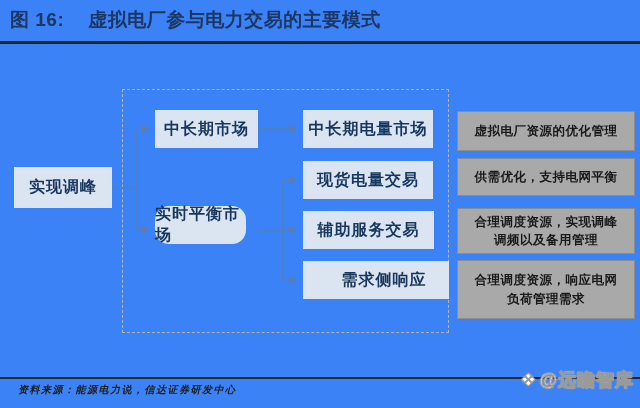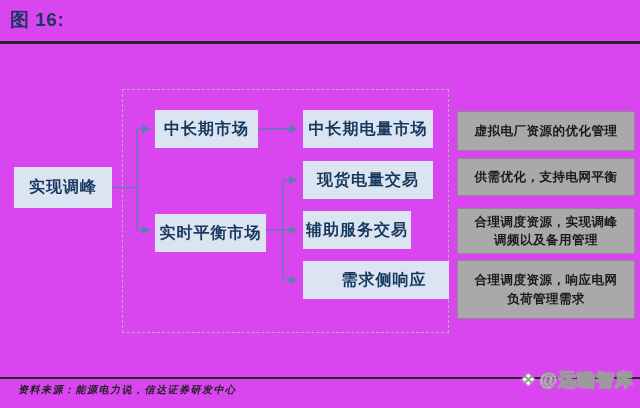--- a/index.html
+++ b/index.html
@@ -1,17 +1,17 @@
 <!DOCTYPE html>
 <html><head>
 <meta charset="utf-8">
 <style>
   html,body{margin:0;padding:0;background:#fff;}
   .page{
-    position:relative;width:640px;height:408px;background:#d946ef;overflow:hidden;
+    position:relative;width:640px;height:408px;background:#3b82f6;overflow:hidden;
     font-family:"Liberation Serif","DejaVu Serif",serif;
   }
   
   .fig-header{
     position:absolute;left:10px;top:7px;display:flex;align-items:baseline;
     color:#1c3764;font-weight:bold;font-size:19px;letter-spacing:0.5px;
     font-family:"Liberation Sans","DejaVu Sans",sans-serif;
   }
   .fig-label{margin-right:24px;}
   .rule{position:absolute;left:0;width:640px;height:3px;background:#262626;}
@@ -22,24 +22,24 @@
     position:absolute;left:122px;top:89px;width:325px;height:242px;
     border:1px dashed #b3b3b3;background:transparent;
   }
   .node{
     position:absolute;background:#dbe5f1;color:#17375e;
     display:flex;align-items:center;justify-content:center;
     font-size:16px;font-weight:600;letter-spacing:1px;
   }
   .node-root {left:14px; top:167px;width:98px; height:41px;}
   .node-m1   {left:155px;top:110px;width:103px;height:38px;}
-  .node-m2   {left:155px;top:214px;width:111px;height:38px;}
+  .node-m2   {left:155px;top:206px;width:91px;height:38px;border-radius:14px;}
   .node-t1   {left:303px;top:110px;width:130px;height:38px;}
   .node-t2   {left:303px;top:161px;width:130px;height:38px;}
-  .node-t3   {left:303px;top:211px;width:108px;height:38px;}
+  .node-t3   {left:303px;top:211px;width:131px;height:38px;}
   .node-t4   {left:303px;top:261px;width:130px;height:38px;padding-left:16px;}
   .annotation{
     position:absolute;left:457px;width:178px;
     background:#a9a9a9;border:1px solid #8c8c8c;color:#1a1a1a;
     display:flex;align-items:center;justify-content:center;text-align:center;
     font-size:12.5px;font-weight:700;line-height:1.45;letter-spacing:0.5px;
     white-space:pre-line;box-sizing:border-box;padding:2px 4px;
   }
   .ann-1{top:111px;height:40px;}
   .ann-2{top:158px;height:38px;}
@@ -60,20 +60,21 @@
     letter-spacing:1px;
   }
 </style>
 </head>
 <body>
 
 <div class="page">
 
   <div class="fig-header">
     <span class="fig-label">图 16:</span>
+    <span>虚拟电厂参与电力交易的主要模式</span>
   </div>
   <div class="rule rule-top"></div>
 
   <div class="dashed-frame"></div>
 
   <svg class="connectors" viewBox="0 0 640 408">
     <defs>
       <marker id="arr" viewBox="0 0 10 10" refX="8.5" refY="5" markerWidth="6.5" markerHeight="6.5" orient="auto-start-reverse">
         <path d="M0,0 L10,5 L0,10 z" fill="#5b7db1"></path>
       </marker>

